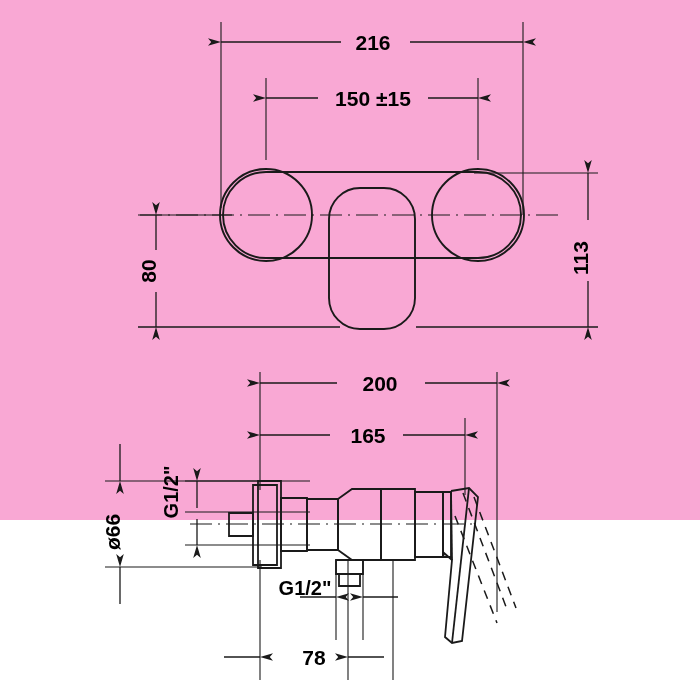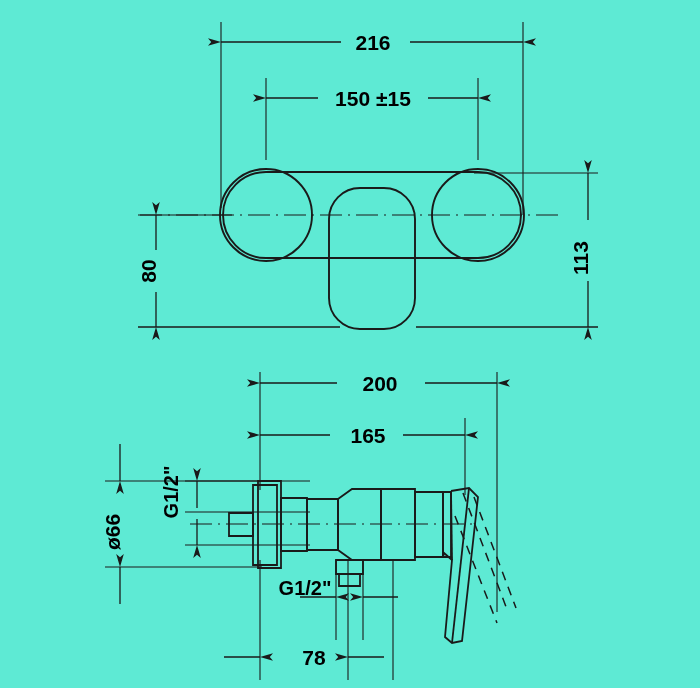--- a/index.html
+++ b/index.html
@@ -1,19 +1,19 @@
 <!DOCTYPE html>
 <html><head>
 <meta charset="utf-8">
 <title>Technical Drawing</title>
 <style>
   html,body{margin:0;padding:0;background:#ffffff;}
   body{width:700px;height:700px;overflow:hidden;
        font-family:"Liberation Sans", sans-serif;}
-  #sheet{position:relative;width:700px;height:688px;background:#5eead4;}
+  #sheet{position:relative;width:700px;height:520px;background:#f9a8d4;}
   svg{display:block;}
   .dimtext{font-family:"Liberation Sans", sans-serif;font-weight:bold;
            font-size:21px;fill:#000;}
   .dimtext.small{font-size:20px;}
 </style>
 </head>
 <body>
 
 <div id="sheet">
 <svg width="700" height="700" viewBox="0 0 700 700">

